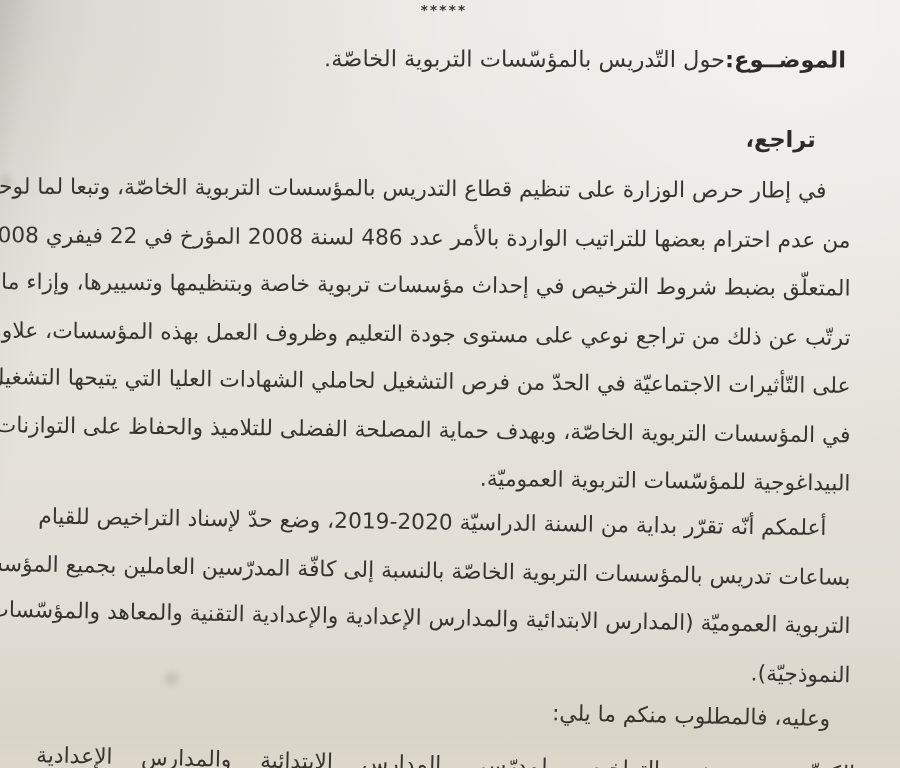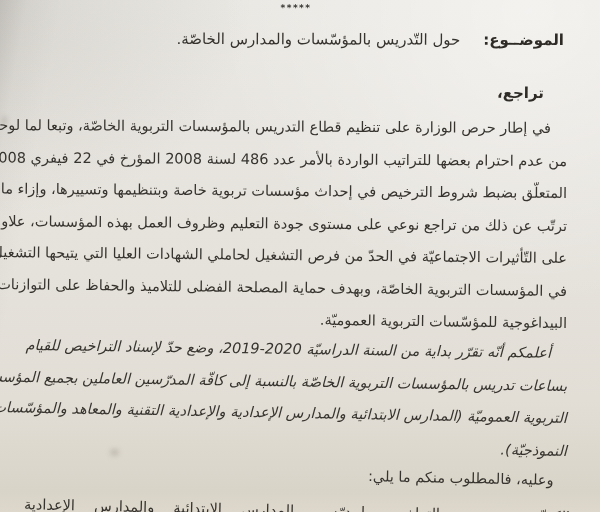--- a/index.html
+++ b/index.html
@@ -22,32 +22,32 @@
     font-size:9px;font-weight:bold;color:#3a3833;
     letter-spacing:1.5px;
     transform:translateX(-4px);
     direction:ltr;
   }
   .subject{
     position:absolute;top:31px;right:36px;left:30px;
     font-size:15px;
     transform:rotate(0.15deg);transform-origin:100% 50%;
   }
-  .subject-label{font-weight:bold;color:#2e2b27;margin-left:23px;}
+  .subject-label{font-weight:bold;color:#2e2b27;margin-left:0;}
   .salutation{
     position:absolute;top:84px;right:56px;
     font-size:15px;font-weight:bold;color:#2f2c28;
     transform:rotate(0.2deg);transform-origin:100% 50%;
   }
   .para{
     position:absolute;right:33px;left:26px;
     font-size:14.5px;
   }
   .para1{top:112px;}
-  .para2{top:337px;font-style:italic;}
+  .para2{top:337px;}
   .ln{
     line-height:32.5px;height:32.5px;
     white-space:nowrap;
     text-align:justify;text-align-last:justify;
     transform:rotate(var(--r,0deg));transform-origin:100% 50%;
   }
   .ln.first{text-indent:16px;}
   .ln.last{text-align:right;text-align-last:right;white-space:normal;}
   .request{
     position:absolute;top:464px;right:47px;
@@ -69,21 +69,21 @@
   .smudge.b{left:2px;top:116px;width:5px;height:9px;}
 </style>
 </head>
 <body>
 
 <div class="page">
 
   <div class="stars">*****</div>
 
   <div class="subject">
-    <span class="subject-label">الموضــوع:</span><span>حول التّدريس بالمؤسّسات والمدارس الخاصّة.</span>
+    <span class="subject-label">الموضــوع:</span><span>حول التّدريس بالمؤسّسات التربوية الخاصّة.</span>
   </div>
 
   <div class="salutation">تراجع،</div>
 
   <div class="para para1">
     <div class="ln first" style="--r:0.3deg">في إطار حرص الوزارة على تنظيم قطاع التدريس بالمؤسسات التربوية الخاصّة، وتبعا لما لوحظ</div>
     <div class="ln" style="--r:0.35deg">من عدم احترام بعضها للتراتيب الواردة بالأمر عدد 486 لسنة 2008 المؤرخ في 22 فيفري 2008</div>
     <div class="ln" style="--r:0.45deg">المتعلّق بضبط شروط الترخيص في إحداث مؤسسات تربوية خاصة وبتنظيمها وتسييرها، وإزاء ما</div>
     <div class="ln" style="--r:0.5deg">ترتّب عن ذلك من تراجع نوعي على مستوى جودة التعليم وظروف العمل بهذه المؤسسات، علاوة</div>
     <div class="ln" style="--r:0.6deg">على التّأثيرات الاجتماعيّة في الحدّ من فرص التشغيل لحاملي الشهادات العليا التي يتيحها التشغيل</div>

